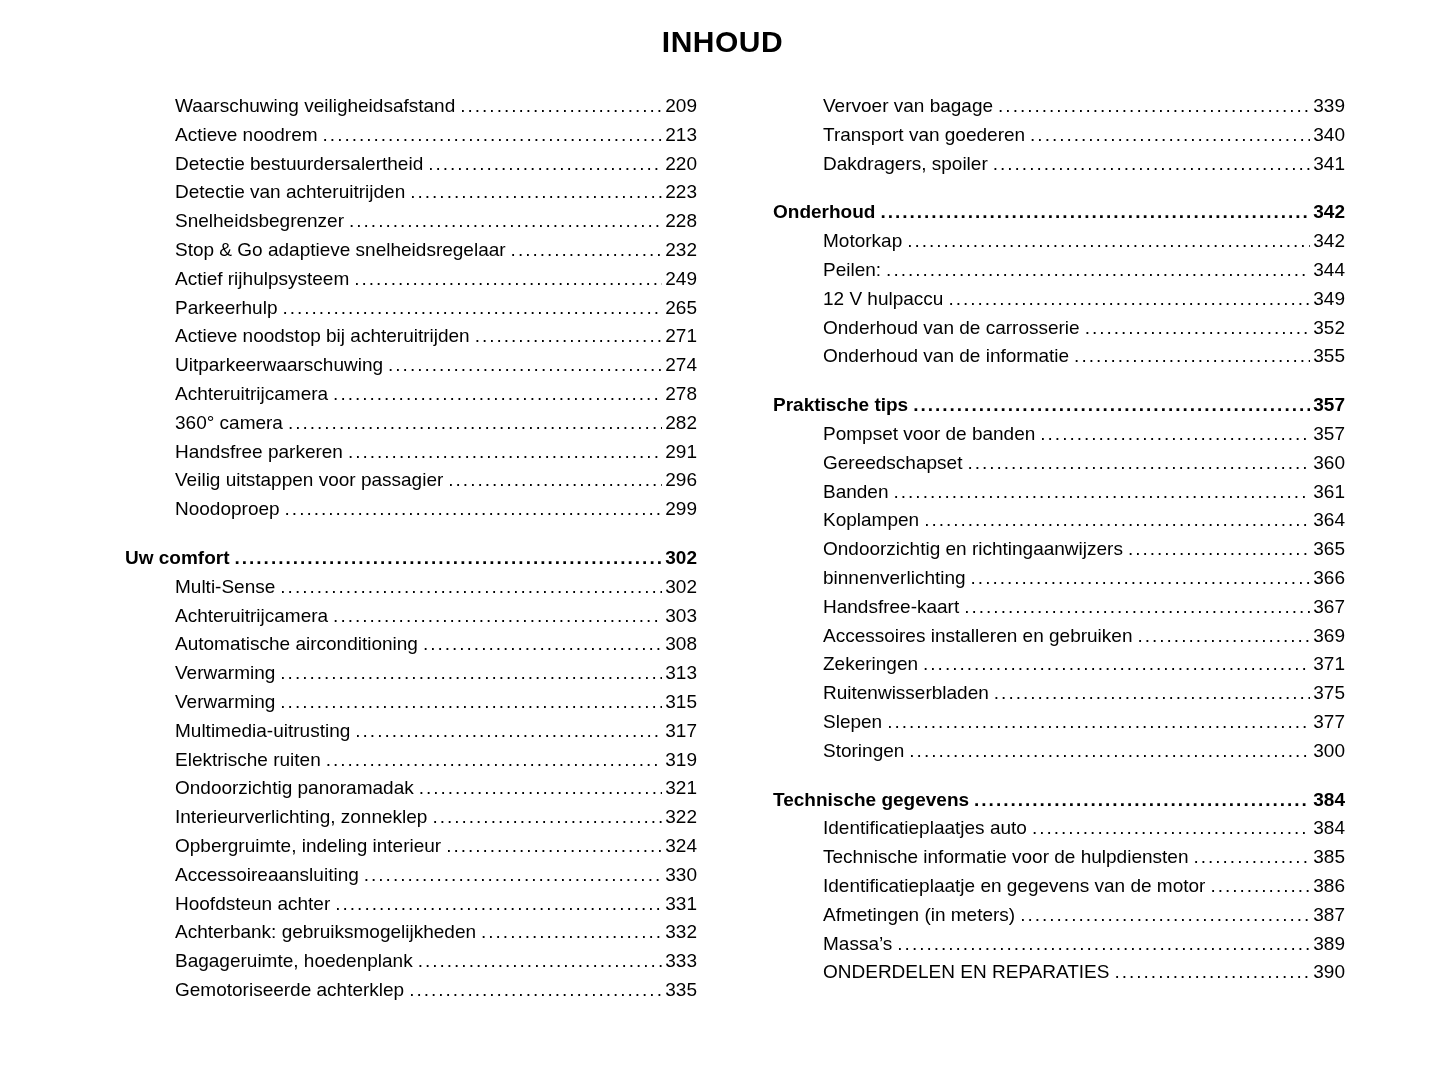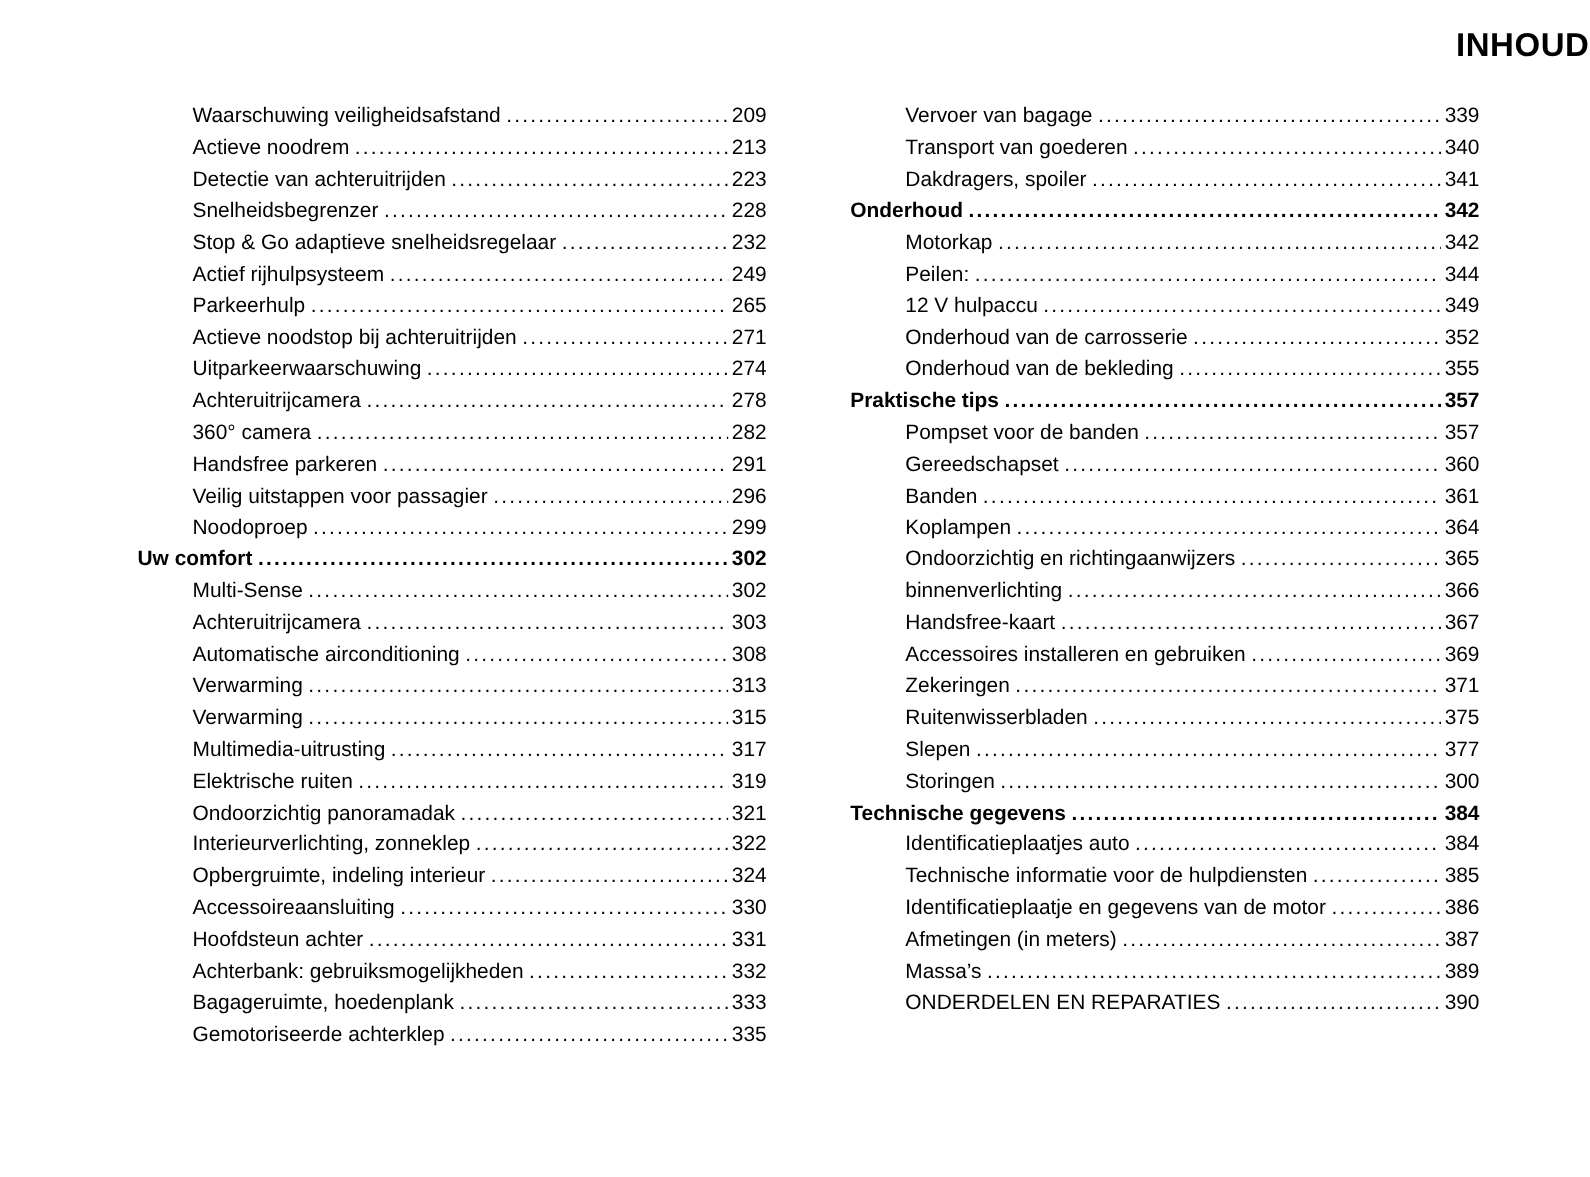--- a/index.html
+++ b/index.html
@@ -10,21 +10,21 @@
     font-family: "Liberation Sans", sans-serif;
     color: #000000;
     overflow: hidden;
   }
   .page {
     width: 1445px;
     height: 1070px;
     padding-top: 24px;
   }
   .title {
-    text-align: right;
+    text-align: center;
     font-size: 30px;
     line-height: 36px;
     font-weight: bold;
     letter-spacing: 0.5px;
     margin-bottom: 32px;
   }
   .columns {
     display: flex;
     margin-left: 125px;
     gap: 76px;
@@ -36,21 +36,21 @@
   .toc-row {
     display: flex;
     align-items: baseline;
     font-size: 19px;
     height: 28.8px;
     line-height: 28.8px;
     white-space: nowrap;
   }
   .toc-row.bold {
     font-weight: bold;
-    margin-top: 0;
+    margin-top: 20px;
   }
   .toc-row:not(.bold) .toc-label {
     padding-left: 50px;
   }
   .toc-label {
     white-space: nowrap;
     flex: 0 0 auto;
   }
   .toc-dots {
     flex: 1 1 auto;
@@ -78,20 +78,25 @@
           <span class="toc-label">Waarschuwing veiligheidsafstand</span>
           <span class="toc-dots"></span>
           <span class="toc-page">209</span>
         </div>
         <div class="toc-row">
           <span class="toc-label">Actieve noodrem</span>
           <span class="toc-dots"></span>
           <span class="toc-page">213</span>
         </div>
         <div class="toc-row">
+          <span class="toc-label">Detectie bestuurdersalertheid</span>
+          <span class="toc-dots"></span>
+          <span class="toc-page">220</span>
+        </div>
+        <div class="toc-row">
           <span class="toc-label">Detectie van achteruitrijden</span>
           <span class="toc-dots"></span>
           <span class="toc-page">223</span>
         </div>
         <div class="toc-row">
           <span class="toc-label">Snelheidsbegrenzer</span>
           <span class="toc-dots"></span>
           <span class="toc-page">228</span>
         </div>
         <div class="toc-row">
@@ -260,21 +265,21 @@
           <span class="toc-label">12 V hulpaccu</span>
           <span class="toc-dots"></span>
           <span class="toc-page">349</span>
         </div>
         <div class="toc-row">
           <span class="toc-label">Onderhoud van de carrosserie</span>
           <span class="toc-dots"></span>
           <span class="toc-page">352</span>
         </div>
         <div class="toc-row">
-          <span class="toc-label">Onderhoud van de bekleding</span>
+          <span class="toc-label">Onderhoud van de informatie</span>
           <span class="toc-dots"></span>
           <span class="toc-page">355</span>
         </div>
         <div class="toc-row bold">
           <span class="toc-label">Praktische tips</span>
           <span class="toc-dots"></span>
           <span class="toc-page">357</span>
         </div>
         <div class="toc-row">
           <span class="toc-label">Pompset voor de banden</span>

